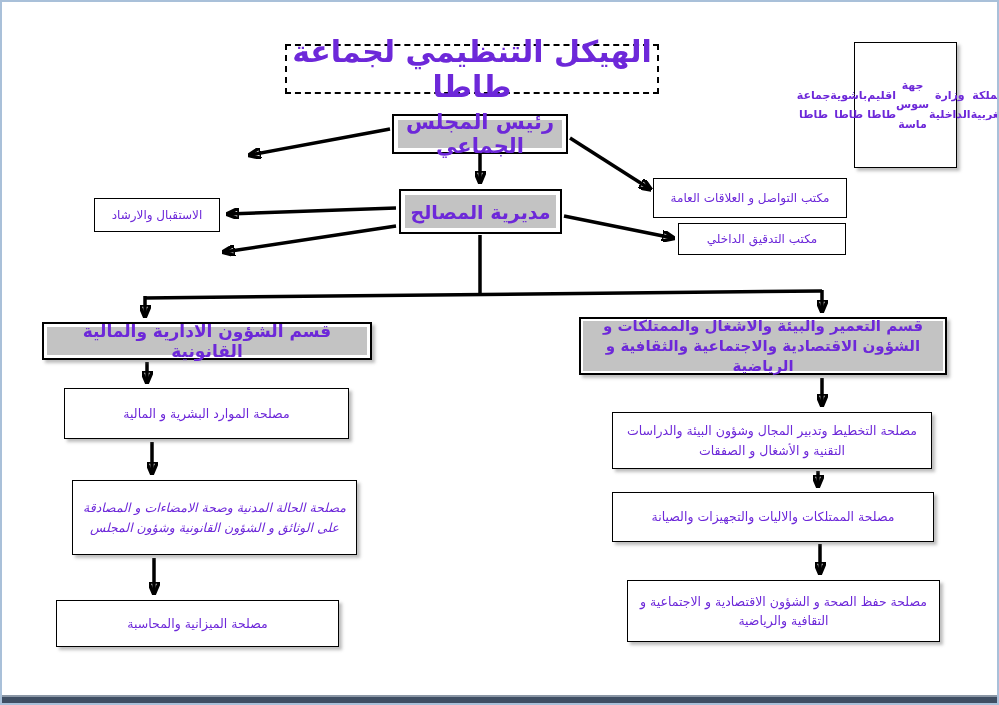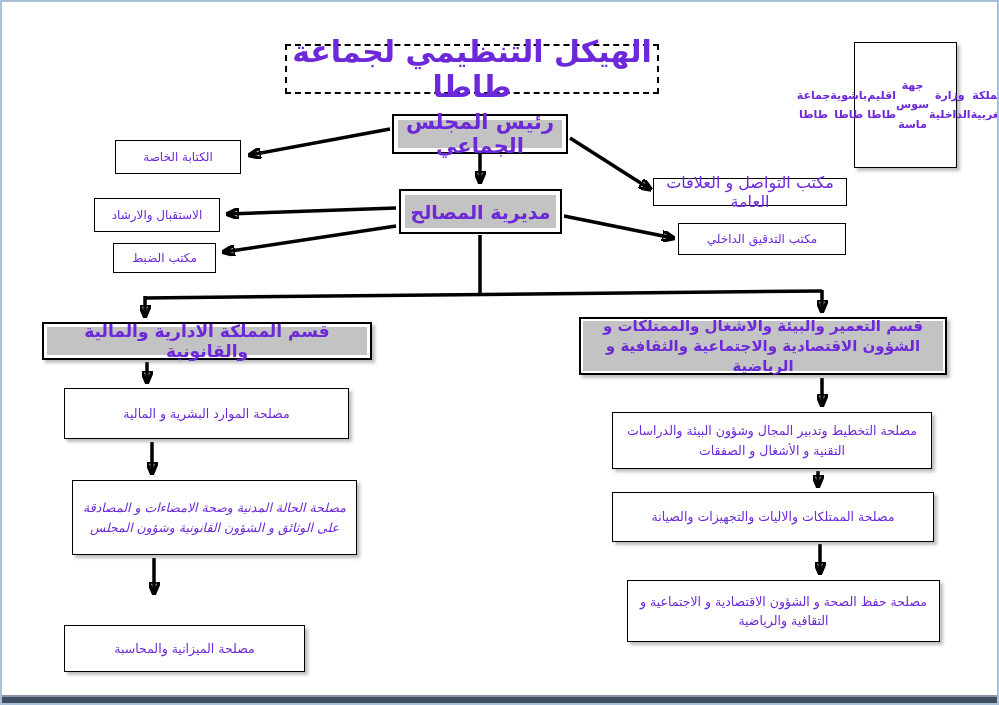--- a/index.html
+++ b/index.html
@@ -31,30 +31,30 @@
     border:1px solid #000; font-size:11px; font-weight:bold; line-height:1.75;
     padding:4px 2px;
   }
   .president { left:390px; top:112px; width:176px; height:40px; padding:4px; }
   .president .inner-gray { font-size:21px; font-weight:bold; }
   .directorate { left:397px; top:187px; width:163px; height:45px; padding:4px; }
   .directorate .inner-gray { font-size:19px; font-weight:bold; }
   .secretariat   { left:113px; top:138px; width:126px; height:34px; border-width:1px; font-size:12px; }
   .reception     { left:92px;  top:196px; width:126px; height:34px; border-width:1px; font-size:12px; }
   .registry      { left:111px; top:241px; width:103px; height:30px; border-width:1px; font-size:12px; }
-  .communication { left:651px; top:176px; width:194px; height:28px; border-width:1px; font-size:16px; }
+  .communication { left:651px; top:176px; width:194px; height:40px; border-width:1px; font-size:12px; }
   .audit         { left:676px; top:221px; width:168px; height:32px; border-width:1px; font-size:12px; }
   .division-admin { left:40px; top:320px; width:330px; height:38px; padding:3px; }
   .division-admin .inner-gray { font-size:17px; font-weight:bold; }
   .division-urban { left:577px; top:315px; width:368px; height:58px; padding:2px;align-items:center; }
   .division-urban .inner-gray { font-size:15px; font-weight:bold; line-height:1.35; padding:0 4px; }
   .svc { border-width:1.5px; font-size:12.5px; line-height:1.55; padding:2px 6px; }
   .hr-finance   { left:62px;  top:386px; width:285px; height:51px;text-align:center; }
   .civil-status { left:70px;  top:478px; width:285px; height:75px;font-style:italic; }
-  .budget       { left:62px;  top:598px; width:241px; height:47px;margin-top:25px; }
+  .budget       { left:54px;  top:598px; width:283px; height:47px; }
   .planning     { left:610px; top:410px; width:320px; height:57px; }
   .property     { left:610px; top:490px; width:322px; height:50px; }
   .health       { left:625px; top:578px; width:313px; height:62px; }
   svg.wires { position:absolute; left:0; top:0; width:999px; height:705px; pointer-events:none; }
   svg.wires path, svg.wires line { stroke:#000; stroke-width:3.5; fill:none; }
 </style>
 </head>
 <body>
 
 <div class="page">
@@ -91,33 +91,31 @@
     <div>جهة سوس ماسة</div>
     <div>اقليم طاطا</div>
     <div>باشوية طاطا</div>
     <div>جماعة طاطا</div>
   </div>
 
   <div class="box president">
     <div class="inner-gray">رئيس المجلس الجماعي</div>
   </div>
 
-  <div class="box secretariat">الكتابة الخاصة</div>
 
   <div class="box directorate">
     <div class="inner-gray">مديرية المصالح</div>
   </div>
 
   <div class="box reception">الاستقبال والارشاد</div>
-  <div class="box registry">مكتب الضبط</div>
   <div class="box communication">مكتب التواصل و العلاقات العامة</div>
   <div class="box audit">مكتب التدقيق الداخلي</div>
 
   <div class="box division-admin shadow">
-    <div class="inner-gray">قسم المملكة الادارية والمالية والقانونية</div>
+    <div class="inner-gray">قسم الشؤون الادارية والمالية القانونية</div>
   </div>
 
   <div class="box division-urban shadow">
     <div class="inner-gray">قسم التعمير والبيئة والاشغال والممتلكات و الشؤون الاقتصادية والاجتماعية والثقافية و الرياضية</div>
   </div>
 
   <div class="box svc hr-finance shadow">مصلحة الموارد البشرية و المالية</div>
   <div class="box svc civil-status shadow">مصلحة الحالة المدنية وصحة الامضاءات و المصادقة على الوثائق و الشؤون القانونية وشؤون المجلس</div>
   <div class="box svc budget shadow">مصلحة الميزانية والمحاسبة</div>
   <div class="box svc planning shadow">مصلحة التخطيط وتدبير المجال  وشؤون البيئة والدراسات التقنية و الأشغال و الصفقات</div>

